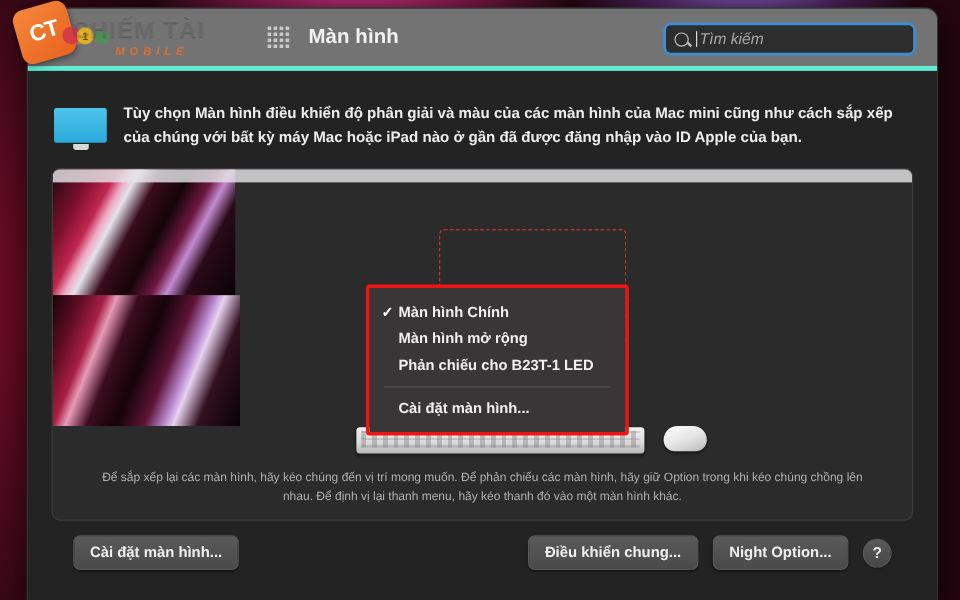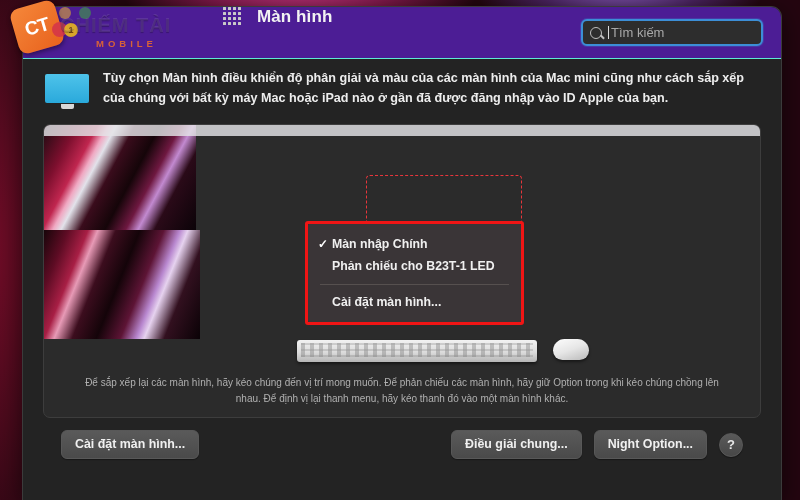--- a/index.html
+++ b/index.html
@@ -30,23 +30,24 @@
     border: 1px solid #3b3b3b;
     border-bottom: none;
     overflow: hidden;
     box-shadow: 0 6px 26px rgba(0,0,0,0.6);
   }
 
   
   #titlebar {
     position: relative;
     height: 52px;
-    background: #4c1d95;
-    border-bottom: 1px solid #5eead4;
+    background: #737373;
+    border-bottom: 4px solid #5eead4;
     display: flex;
+    align-items: center;
   }
   .traffic-lights {
     display: flex; gap: 8px;
     margin-left: 16px; width: 56px;
     opacity: 0.62;
   }
   .tl { width: 12px; height: 12px; border-radius: 50%; }
   .tl.red    { background: #d9443f; }
   .tl.yellow { background: #d8a33a; }
   .tl.green  { background: #3f9d48; }
@@ -64,27 +65,28 @@
     margin-left: 16px;
     color: #f2f2f2;
     font-size: 17px;
     font-weight: bold;
     letter-spacing: 0.1px;
   }
 
   #search-wrap {
     position: absolute;
     right: 18px; top: 12px;
-    width: 182px; height: 27px;
+    width: 210px; height: 27px;
     background: #2d2d2d;
     border: 2px solid #3c8ed6;
     border-radius: 6px;
     display: flex; align-items: center;
     padding: 0 7px;
     box-shadow: 0 0 0 1px rgba(60,142,214,0.25);
+    font-style: italic;
   }
   .search-glyph {
     width: 12px; height: 12px;
     border: 1.6px solid #bdbdbd;
     border-radius: 50%;
     position: relative; flex: none;
     margin-right: 6px;
   }
   .search-glyph::after {
     content: ""; position: absolute;
@@ -92,21 +94,21 @@
     transform: rotate(45deg);
     right: -4px; bottom: 0px;
   }
   .caret {
     width: 1px; height: 13px; background: #dcdcdc;
     margin-right: 2px; flex: none;
   }
   #search-placeholder { color: #a8a8a8; font-size: 13px; }
 
   
-  #body { padding: 6px 18px 0 18px; }
+  #body { padding: 22px 18px 0 18px; }
 
   #desc-row { display: flex; align-items: flex-start; gap: 14px; padding: 4px 2px 0 4px; }
   .display-icon {
     flex: none; width: 44px; height: 36px;
     position: relative; margin-top: 5px;
   }
   .display-icon .screen {
     width: 44px; height: 29px;
     background: linear-gradient(180deg, #4ec3ea 0%, #2aa9db 100%);
     border-radius: 2px;
@@ -301,20 +303,21 @@
     color: rgba(255,255,255,0.10);
     font-size: 20px; font-weight: bold;
     letter-spacing: 1px;
     text-shadow: 0 1px 1px rgba(0,0,0,0.25);
   }
   #wm-sub {
     position: absolute; left: 82px; top: 36px;
     color: rgba(240,110,40,0.85);
     font-size: 9.5px; font-weight: bold;
     letter-spacing: 4px;
+    font-style: italic;
   }
 </style>
 </head>
 <body>
 
 <div id="desktop">
 
   <div id="window">
 
     <div id="titlebar">
@@ -377,23 +380,27 @@
         </div>
         <div id="mouse"></div>
 
         <div id="hint-text">Để sắp xếp lại các màn hình, hãy kéo chúng đến vị trí mong muốn. Để phản chiếu các màn hình, hãy giữ Option trong khi kéo chúng chồng lên nhau. Để định vị lại thanh menu, hãy kéo thanh đó vào một màn hình khác.</div>
 
         <div id="menu-annot">
           <div id="menu">
 
             <div class="menu-item">
               <span class="menu-check">✓</span>
-              <span>Màn nhập Chính</span>
+              <span>Màn hình Chính</span>
             </div>
 
+            <div class="menu-item">
+              <span class="menu-check"></span>
+              <span>Màn hình mở rộng</span>
+            </div>
 
             <div class="menu-item">
               <span class="menu-check"></span>
               <span>Phản chiếu cho B23T-1 LED</span>
             </div>
 
             <div class="menu-sep"></div>
 
             <div class="menu-item">
               <span class="menu-check"></span>
@@ -401,21 +408,21 @@
             </div>
 
           </div>
         </div>
 
       </div>
 
       <div id="footer">
         <div class="btn" id="btn-display-settings">Cài đặt màn hình...</div>
         <div id="footer-right">
-          <div class="btn">Điều giải chung...</div>
+          <div class="btn">Điều khiển chung...</div>
           <div class="btn">Night Option...</div>
           <div id="btn-help">?</div>
         </div>
       </div>
 
     </div>
   </div>
 
   <div id="watermark">
     <div id="wm-badge">CT</div>

